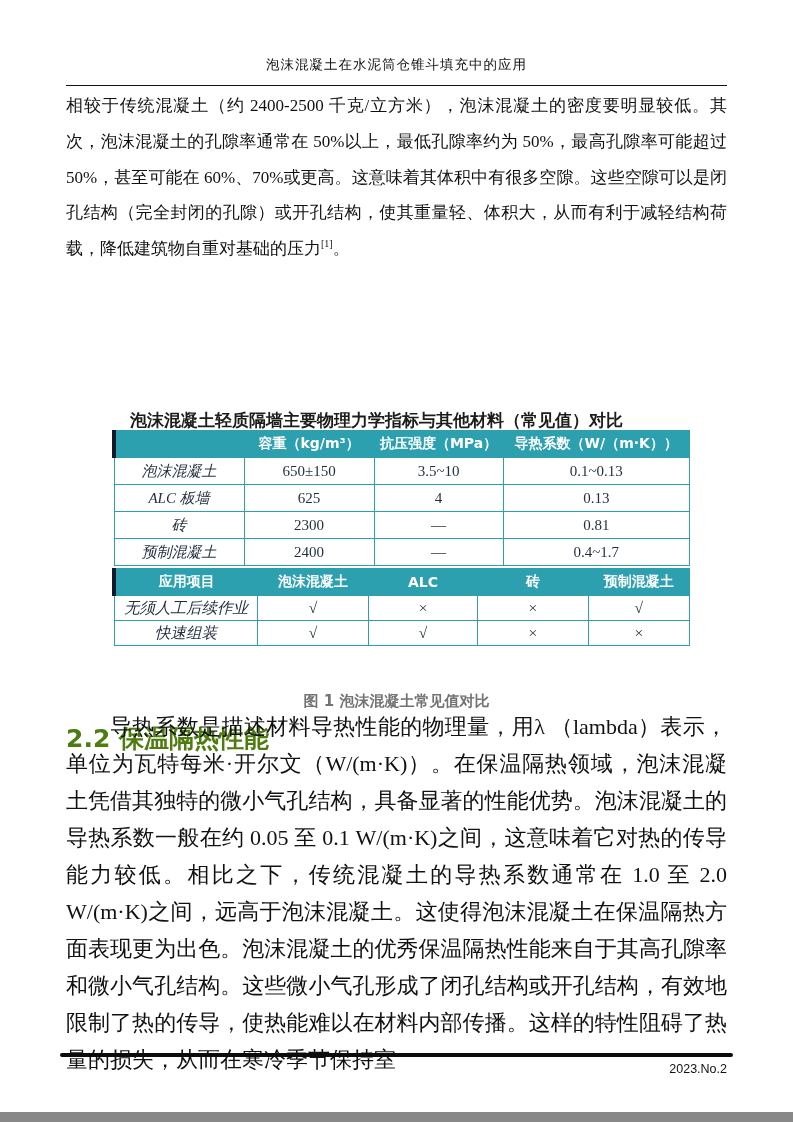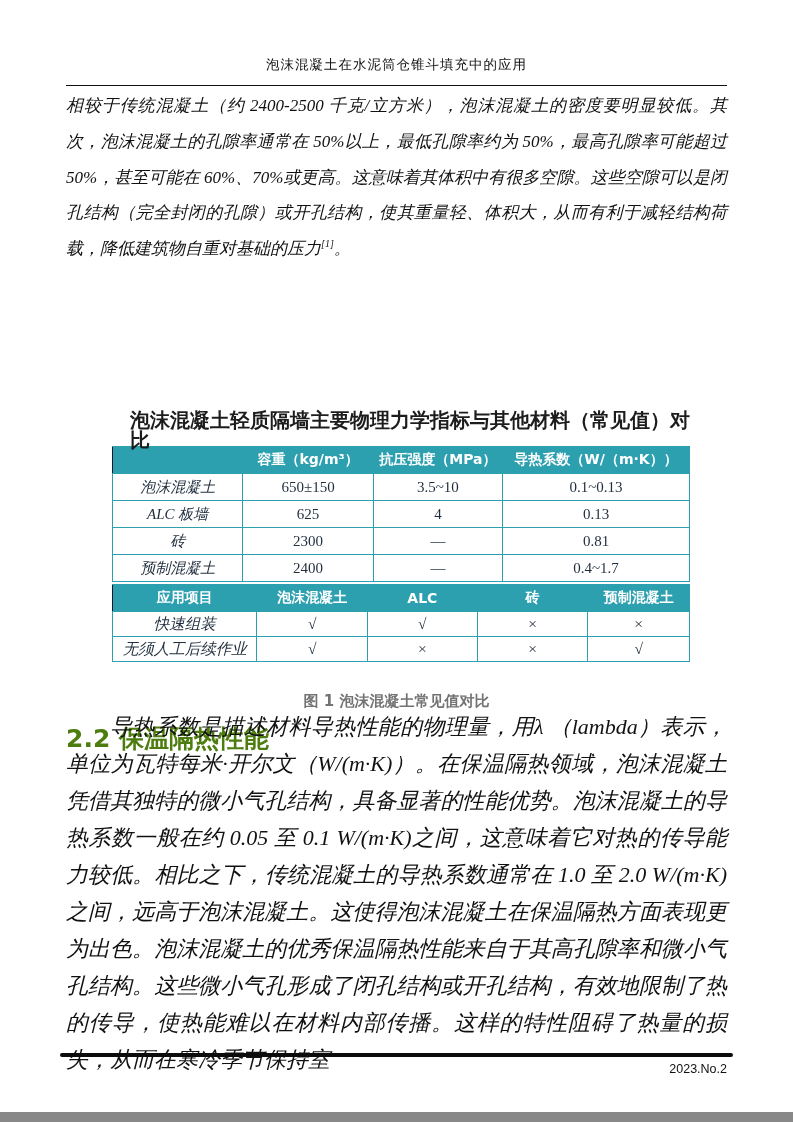--- a/index.html
+++ b/index.html
@@ -21,44 +21,44 @@
   .head-rule{
     position:absolute;top:85px;left:66px;width:661px;height:0;
     border-top:1.6px solid #111;
   }
   
   .bodyblock{
     position:absolute;left:66px;width:661px;
     font-size:17px;line-height:35.8px;
     text-align:justify;
   }
-  .bodyblock p{margin:0;font-style:italic;}
+  .bodyblock p{margin:0;}
   .bodyblock p.indent{text-indent:2em;}
   #para12{top:88px;}
   #para3{top:708px;font-size:22px;line-height:37px;}
   sup.ref{font-size:10px;vertical-align:super;line-height:0;}
   
   .figure{
     position:absolute;top:410px;left:112px;width:578px;
     font-family:"DejaVu Sans","Liberation Sans",sans-serif;
   }
   .fig-table-title{
-    font-size:20px;font-weight:bold;color:#1c1c1c;
+    font-size:17px;font-weight:bold;color:#1c1c1c;
     padding-left:18px;height:20px;line-height:20px;
   }
   table.fig{
-    border-collapse:collapse;width:100%;margin-top:16px;
+    border-collapse:collapse;width:100%;margin-top:0;
     table-layout:fixed;
   }
   table.fig th{
     background:#2da0b0;color:#ffffff;font-weight:bold;
     font-size:14px;height:26px;padding:0;text-align:center;
     border:1px solid #2da0b0;border-left:1px solid rgba(255,255,255,.65);
   }
-  table.fig th:first-child{border-left:1px solid #0f172a;}
+  table.fig th:first-child{border-left:4px solid #0f172a;}
   table.fig td{
     background:#ffffff;color:#1f2d3d;font-size:15px;
     height:26px;padding:0;text-align:center;
     border:1px solid #2da0b0;
     font-family:"Liberation Serif","DejaVu Serif",serif;
   }
   table.fig td.mat{font-style:italic;}
   table.fig#table2{margin-top:2px;}
   table.fig#table2 td{height:24px;font-size:15.5px;}
   .t2-title{margin-top:14px;}
@@ -161,32 +161,32 @@
         <tr>
           <th>应用项目</th>
           <th>泡沫混凝土</th>
           <th>ALC</th>
           <th>砖</th>
           <th>预制混凝土</th>
         </tr>
       </thead>
       <tbody>
         <tr>
+          <td class="mat">无须人工后续作业</td>
+          <td>√</td>
+          <td>×</td>
+          <td>×</td>
+          <td>√</td>
+        </tr>
+        <tr>
           <td class="mat">快速组装</td>
           <td>√</td>
           <td>√</td>
           <td>×</td>
           <td>×</td>
-        </tr>
-        <tr>
-          <td class="mat">无须人工后续作业</td>
-          <td>√</td>
-          <td>×</td>
-          <td>×</td>
-          <td>√</td>
         </tr>
       </tbody>
     </table>
   </div>
 
   <div class="fig-caption">图 1 泡沫混凝土常见值对比</div>
 
   <div class="section-heading">2.2 保温隔热性能</div>
 
   <div class="bodyblock" id="para3">

